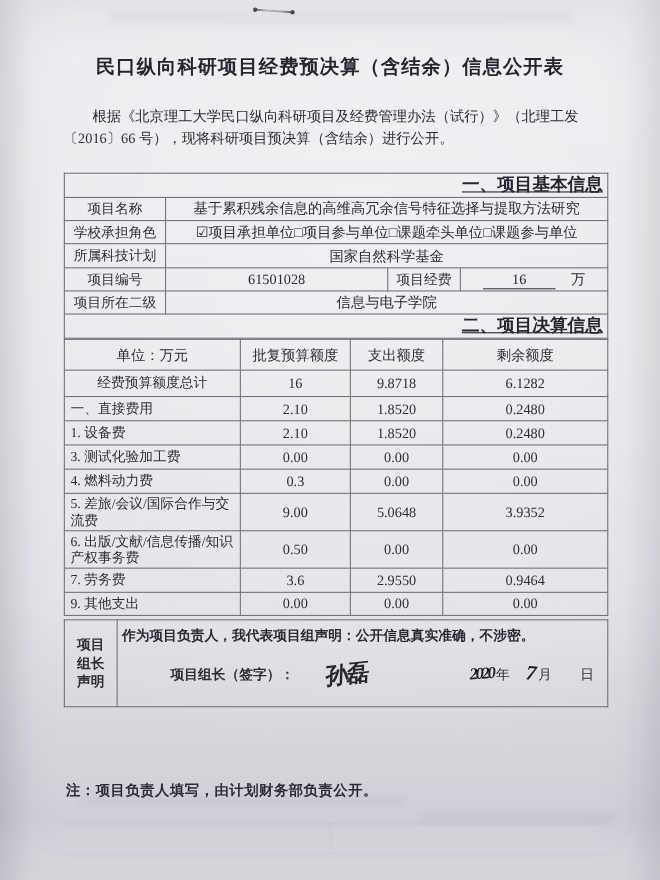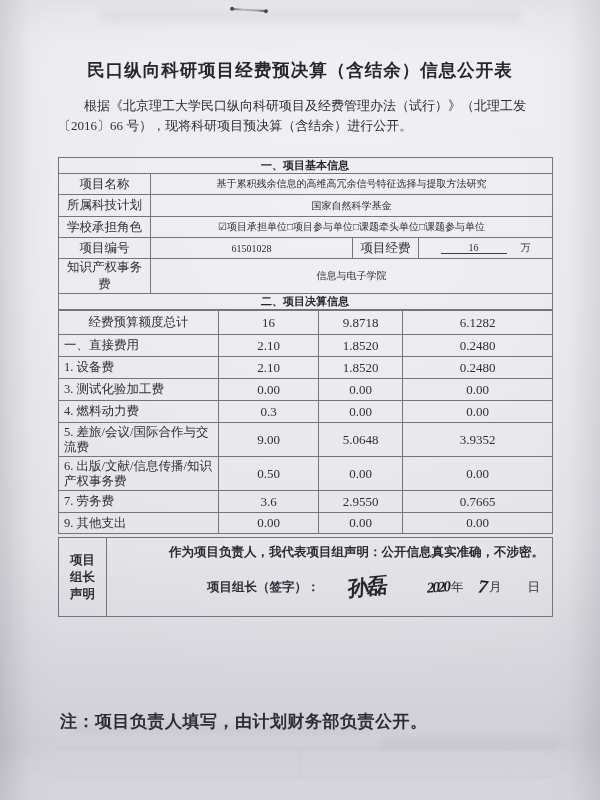--- a/index.html
+++ b/index.html
@@ -33,76 +33,77 @@
   .bleed.b1{left:100px;top:11px;width:420px;height:11px;}
   .bleed.b2{left:70px;top:722px;width:300px;height:12px;opacity:.8;}
   .bleed.b3{left:380px;top:738px;width:180px;height:10px;}
   .bleed-line{position:absolute;background:rgba(110,110,135,0.14);filter:blur(1px);}
   .bl1{left:58px;top:748px;width:495px;height:1px;}
   .bl2{left:58px;top:776px;width:495px;height:1px;opacity:.7;}
   .bl3{left:300px;top:748px;width:1px;height:28px;opacity:.6;}
 
   .page{position:absolute;inset:0;}
   .title{
-    position:absolute;top:58px;left:0;width:100%;text-align:center;
+    position:absolute;top:48px;left:0;width:100%;text-align:center;
     font-size:17.5px;font-weight:bold;letter-spacing:1px;color:#26262e;
   }
   .intro{
     position:absolute;top:96px;left:58px;width:492px;
     font-size:13px;line-height:20px;text-indent:2em;white-space:pre-line;color:#2c2c34;
   }
   .tables{position:absolute;top:157px;left:58px;width:494px;}
   table{border-collapse:collapse;table-layout:fixed;width:494px;}
   td{
     border:1px solid #74747c;font-size:12.5px;color:#2e2e36;
     padding:0 4px;overflow:hidden;text-align:center;vertical-align:middle;
   }
   .secband td{
-    font-weight:bold;text-align:center;height:15px;font-size:11px;color:#26262e;
+    font-weight:bold;text-align:right;height:15px;font-size:16px;color:#26262e;
     padding-left:3px;
+    text-decoration:underline;
   }
   .t1 .h21{height:20px;}
   .t1 .h22{height:21px;}
-  .val{font-size:10px;color:#2a2a32;}
+  .val{font-size:13px;color:#2a2a32;}
   .left{text-align:left;padding-left:7px;}
   .uline{
     display:inline-block;min-width:66px;border-bottom:1px solid #3c3c44;
     text-align:center;margin-right:14px;
   }
   .t2 td.num{font-size:13px;}
   .t2 .hd{height:27px;font-size:13px;}
   .t2 .r24{height:23px;}
   .t2 .r22{height:21px;}
   .t2 .r21{height:20px;}
   .t2 .r34{height:33px;}
   .t2 .lbl{text-align:left;padding-left:5px;line-height:15px;}
   .t2 .ctr{text-align:center;}
   .stmt{margin-top:3px;}
   .stmt .side{
     width:48px;white-space:pre-line;line-height:17px;font-size:12.5px;font-weight:bold;margin-left:36px;
   }
-  .stmt .bodycell{height:68px;text-align:right;padding:6px 8px 4px 24px;vertical-align:top;}
+  .stmt .bodycell{height:68px;text-align:left;padding:6px 8px 4px 4px;vertical-align:top;}
   .decl{font-size:12.5px;font-weight:bold;color:#2a2a32;}
   .signrow{display:flex;align-items:center;margin-top:12px;font-size:12.5px;}
-  .signlbl{margin-left:76px;font-weight:bold;}
+  .signlbl{margin-left:44px;font-weight:bold;}
   .sig{
     font-size:21px;font-weight:bold;color:#17171d;margin-left:28px;
     transform:rotate(-6deg) skewX(-8deg);letter-spacing:-2px;opacity:.92;
   }
   .dates{margin-left:auto;display:flex;align-items:center;}
   .hand{
     font-weight:bold;color:#1b1b22;font-style:italic;letter-spacing:-2px;
     transform:rotate(-4deg);display:inline-block;
   }
   .hy{font-size:15px;margin-right:2px;}
   .hm{font-size:19px;margin:0 4px 0 14px;transform:rotate(6deg);}
   .dsep{font-size:12.5px;}
   .dday{margin-left:26px;margin-right:4px;font-size:12.5px;}
   .note{
-    position:absolute;top:710px;left:60px;font-size:17px;font-weight:bold;
+    position:absolute;top:710px;left:60px;font-size:13px;font-weight:bold;
     color:#2c2c34;letter-spacing:0.5px;
   }
 </style>
 </head>
 <body>
 
 <div class="photo">
   <div class="staple"></div>
   <div class="bleed b1"></div>
   <div class="bleed b2"></div>
@@ -127,53 +128,59 @@
           </colgroup>
         <tbody>
             <tr class="secband">
           <td colspan="4">一、项目基本信息</td>
         </tr>
         <tr>
           <td class="h21">项目名称</td>
           <td colspan="3" class="val">基于累积残余信息的高维高冗余信号特征选择与提取方法研究</td>
         </tr>
         <tr>
+          <td class="h21">学校承担角色</td>
+          <td colspan="3" class="val">☑项目承担单位□项目参与单位□课题牵头单位□课题参与单位</td>
+        </tr>
+        <tr>
           <td class="h22">所属科技计划</td>
           <td colspan="3" class="val">国家自然科学基金</td>
-        </tr>
-        <tr>
-          <td class="h21">学校承担角色</td>
-          <td colspan="3" class="val">☑项目承担单位□项目参与单位□课题牵头单位□课题参与单位</td>
         </tr>
         <tr>
           <td class="h21">项目编号</td>
           <td class="val">61501028</td>
           <td>项目经费</td>
           <td class="val">
             <span class="uline">16</span><span>万</span>
           </td>
         </tr>
         <tr>
-          <td class="h21">知识产权事务费</td>
+          <td class="h21">项目所在二级</td>
           <td colspan="3" class="val">信息与电子学院</td>
         </tr>
         <tr class="secband">
           <td colspan="4">二、项目决算信息</td>
         </tr>
       </tbody>
         </table>
 
       <table class="t2">
         <colgroup>
             <col style="width:160px">
             <col style="width:100px">
             <col style="width:84px">
             <col style="width:150px">
           </colgroup>
         <tbody>
+            <tr>
+          <td class="hd">单位：万元</td>
+          <td class="hd">批复预算额度</td>
+          <td class="hd">支出额度</td>
+          <td class="hd">剩余额度</td>
+        </tr>
         <tr>
           <td class="r24 ctr">经费预算额度总计</td>
           <td class="num">16</td>
           <td class="num">9.8718</td>
           <td class="num">6.1282</td>
         </tr>
         <tr>
           <td class="r22 lbl">一、直接费用</td>
           <td class="num">2.10</td>
           <td class="num">1.8520</td>
@@ -206,21 +213,21 @@
         <tr>
           <td class="r34 lbl">6. 出版/文献/信息传播/知识产权事务费</td>
           <td class="num">0.50</td>
           <td class="num">0.00</td>
           <td class="num">0.00</td>
         </tr>
         <tr>
           <td class="r22 lbl">7. 劳务费</td>
           <td class="num">3.6</td>
           <td class="num">2.9550</td>
-          <td class="num">0.7665</td>
+          <td class="num">0.9464</td>
         </tr>
         <tr>
           <td class="r21 lbl">9. 其他支出</td>
           <td class="num">0.00</td>
           <td class="num">0.00</td>
           <td class="num">0.00</td>
         </tr>
       </tbody>
         </table>
 

